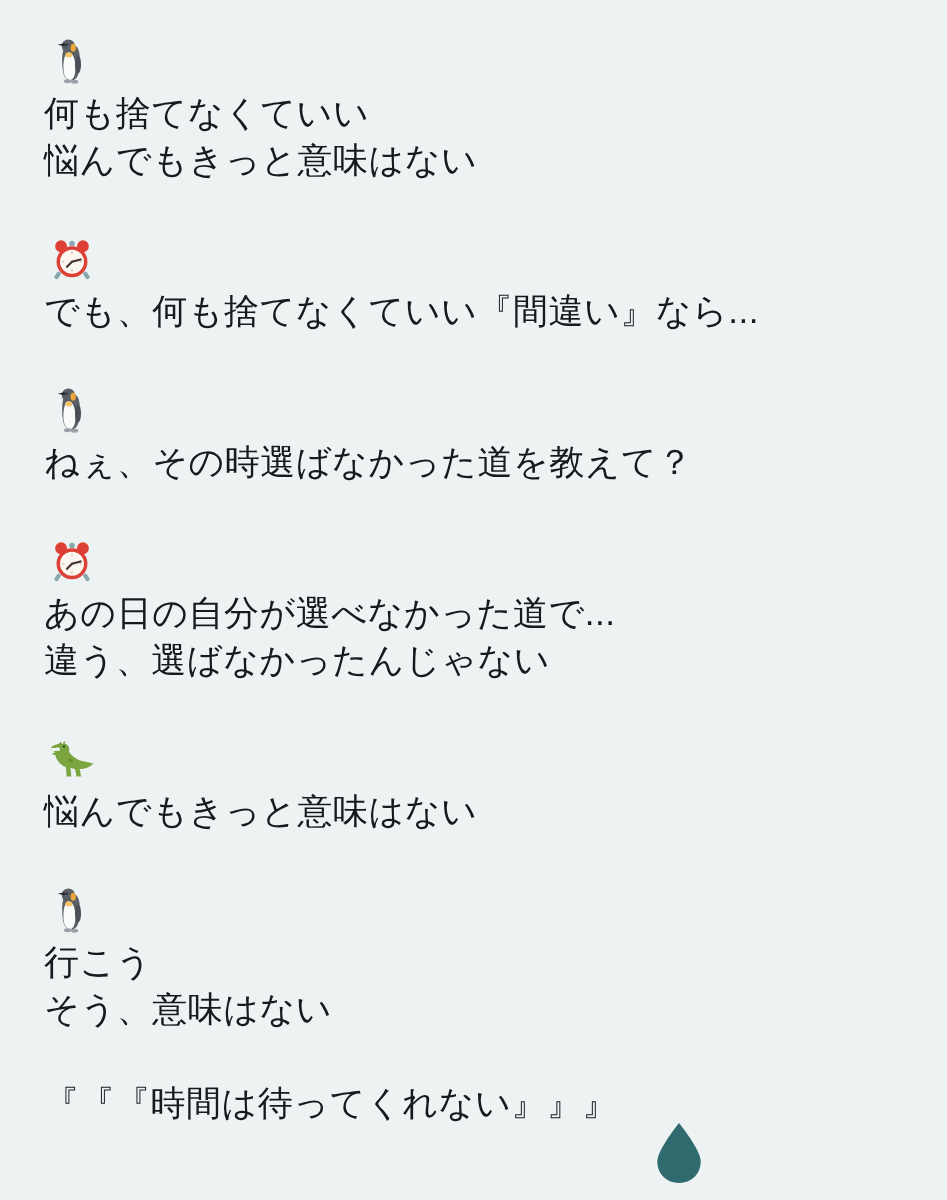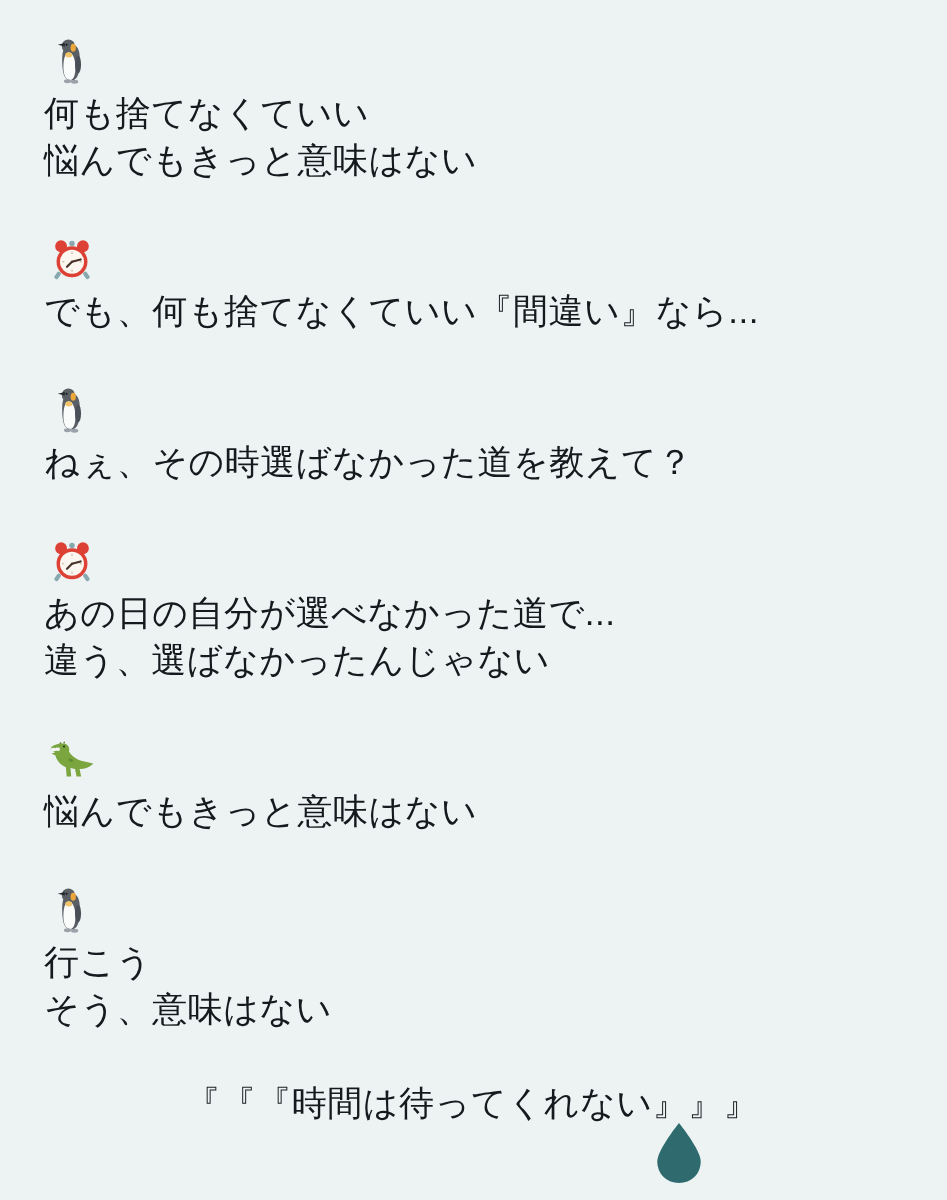--- a/index.html
+++ b/index.html
@@ -32,21 +32,21 @@
   .emoji.penguin{width:30px;height:46px;margin-left:12px;}
   .emoji.alarm{width:40px;height:42px;margin-left:8px;}
   .emoji.trex{width:46px;height:38px;margin-left:5px;}
   .text-line{
     font-size:35px;
     line-height:47px;
     color:var(--text);
     white-space:nowrap;
     letter-spacing:0.5px;
   }
-  .closing-line{margin:0;text-align:right;}
+  .closing-line{margin:0;}
   .droplet{
     position:absolute;
     left:653px;top:1122px;
     width:52px;height:62px;
   }
 </style>
 </head>
 <body>
 
 <svg width="0" height="0" style="position:absolute">

